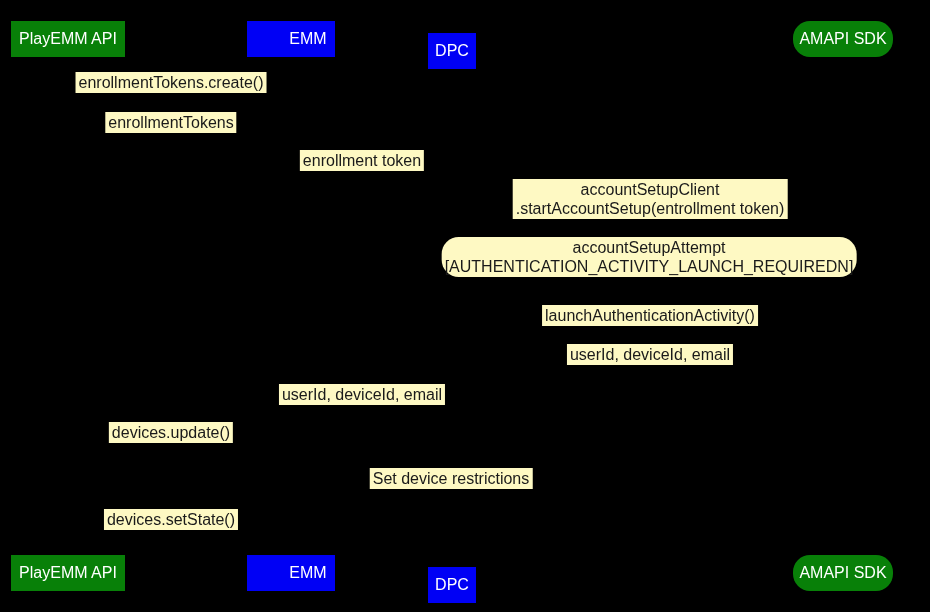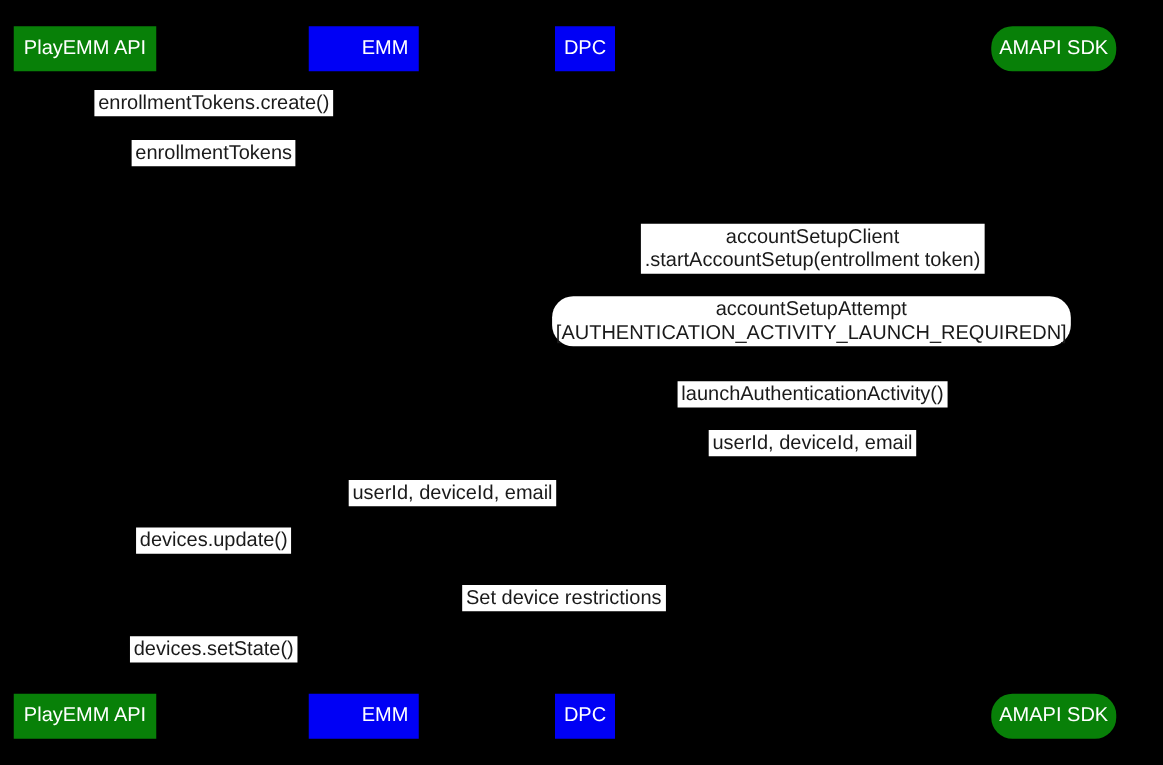--- a/index.html
+++ b/index.html
@@ -24,27 +24,27 @@
     color: #ffffff;
     font-size: 16px;
     white-space: nowrap;
   }
   .actor.green { background: #088008; }
   .actor.blue  { background: #0000f5; }
   .row-top    { top: 21px; }
   .row-bottom { top: 555px; }
   .a-playemm { left: 11px;  width: 114px; }
   .a-emm     { left: 247px; width: 54px; padding-left: 34px;  }
-  .a-dpc     { left: 444px; width: 48px;  }
+  .a-dpc     { left: 428px; width: 48px; margin-top: 12px;  }
   .a-amapi   { left: 793px; width: 100px; border-radius: 17px; }
   
   .msg {
     position: absolute;
     transform: translateX(-50%);
-    background: #ffffff;
+    background: #fef9c3;
     color: #1a1a1a;
     font-size: 16px;
     line-height: 19px;
     text-align: center;
     padding: 1px 3px;
     white-space: nowrap;
   }
   .msg div { white-space: nowrap; }
   .m0  { left: 171px; top: 72px;  }
   .m1  { left: 171px; top: 112px; }
@@ -75,20 +75,23 @@
   <div class="actor green row-top a-amapi">
     <span>AMAPI SDK</span>
   </div>
 
   <div class="msg m0">
     <div>enrollmentTokens.create()</div>
   </div>
   <div class="msg m1">
     <div>enrollmentTokens</div>
   </div>
+  <div class="msg m2">
+    <div>enrollment token</div>
+  </div>
   <div class="msg m3">
     <div>accountSetupClient</div>
     <div>.startAccountSetup(entrollment token)</div>
   </div>
   <div class="msg m4">
     <div>accountSetupAttempt</div>
     <div>[AUTHENTICATION_ACTIVITY_LAUNCH_REQUIREDN]</div>
   </div>
   <div class="msg m5">
     <div>launchAuthenticationActivity()</div>

